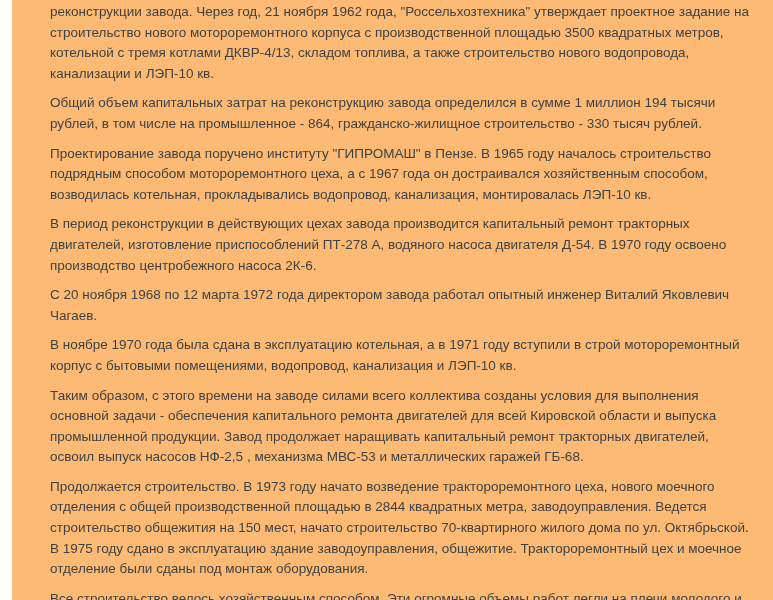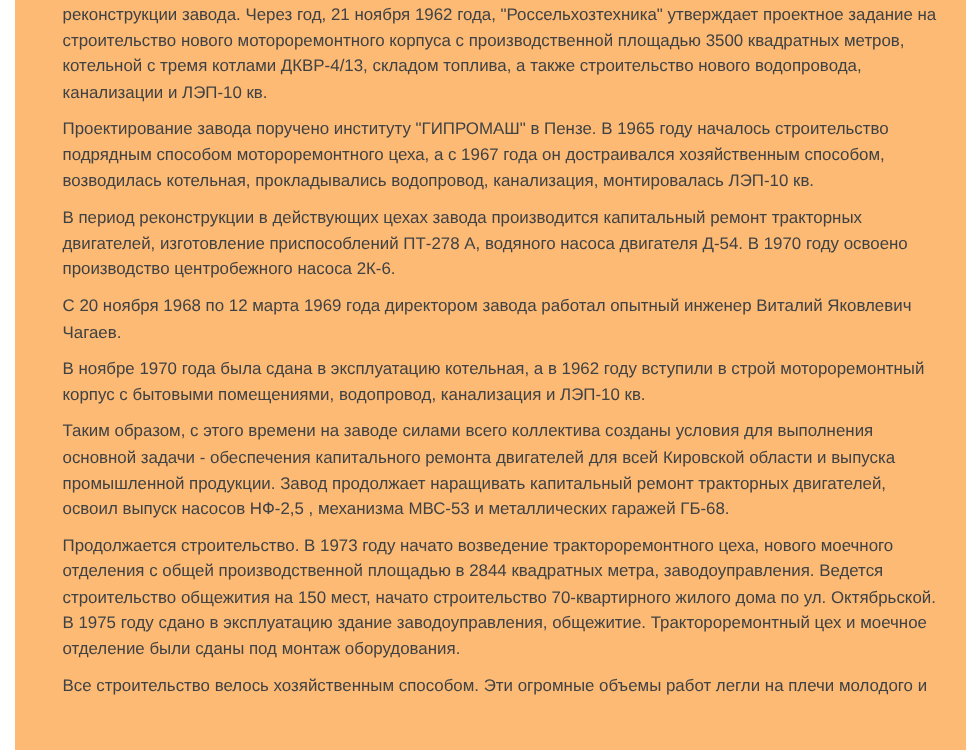--- a/index.html
+++ b/index.html
@@ -32,21 +32,22 @@
       margin: 0 0 9px 0;
       max-width: 702px;
     }
   </style>
 </head>
 <body>
 
 <main class="page">
   <article class="article">
     <p>реконструкции завода. Через год, 21 ноября 1962 года, "Россельхозтехника" утверждает проектное задание на строительство нового мотороремонтного корпуса с производственной площадью 3500 квадратных метров, котельной с тремя котлами ДКВР-4/13, складом топлива, а также строительство нового водопровода, канализации и ЛЭП-10 кв.</p>
+    <p>Общий объем капитальных затрат на реконструкцию завода определился в сумме 1 миллион 194 тысячи рублей, в том числе на промышленное - 864, гражданско-жилищное строительство - 330 тысяч рублей.</p>
     <p>Проектирование завода поручено институту "ГИПРОМАШ" в Пензе. В 1965 году началось строительство подрядным способом мотороремонтного цеха, а с 1967 года он достраивался хозяйственным способом, возводилась котельная, прокладывались водопровод, канализация, монтировалась ЛЭП-10 кв.</p>
     <p>В период реконструкции в действующих цехах завода производится капитальный ремонт тракторных двигателей, изготовление приспособлений ПТ-278 А, водяного насоса двигателя Д-54. В 1970 году освоено производство центробежного насоса 2К-6.</p>
-    <p>С 20 ноября 1968 по 12 марта 1969 года директором завода работал опытный инженер Виталий Яковлевич Чагаев.</p>
-    <p>В ноябре 1970 года была сдана в эксплуатацию котельная, а в 1962 году вступили в строй мотороремонтный корпус с бытовыми помещениями, водопровод, канализация и ЛЭП-10 кв.</p>
+    <p>С 20 ноября 1968 по 12 марта 1972 года директором завода работал опытный инженер Виталий Яковлевич Чагаев.</p>
+    <p>В ноябре 1970 года была сдана в эксплуатацию котельная, а в 1971 году вступили в строй мотороремонтный корпус с бытовыми помещениями, водопровод, канализация и ЛЭП-10 кв.</p>
     <p>Таким образом, с этого времени на заводе силами всего коллектива созданы условия для выполнения основной задачи - обеспечения капитального ремонта двигателей для всей Кировской области и выпуска промышленной продукции. Завод продолжает наращивать капитальный ремонт тракторных двигателей, освоил выпуск насосов НФ-2,5 , механизма МВС-53 и металлических гаражей ГБ-68.</p>
     <p>Продолжается строительство. В 1973 году начато возведение тракторoремонтного цеха, нового моечного отделения с общей производственной площадью в 2844 квадратных метра, заводоуправления. Ведется строительство общежития на 150 мест, начато строительство 70-квартирного жилого дома по ул. Октябрьской. В 1975 году сдано в эксплуатацию здание заводоуправления, общежитие. Тракторoремонтный цех и моечное отделение были сданы под монтаж оборудования.</p>
     <p>Все строительство велось хозяйственным способом. Эти огромные объемы работ легли на плечи молодого и</p>
   </article>
 </main>
 
 </body></html>

